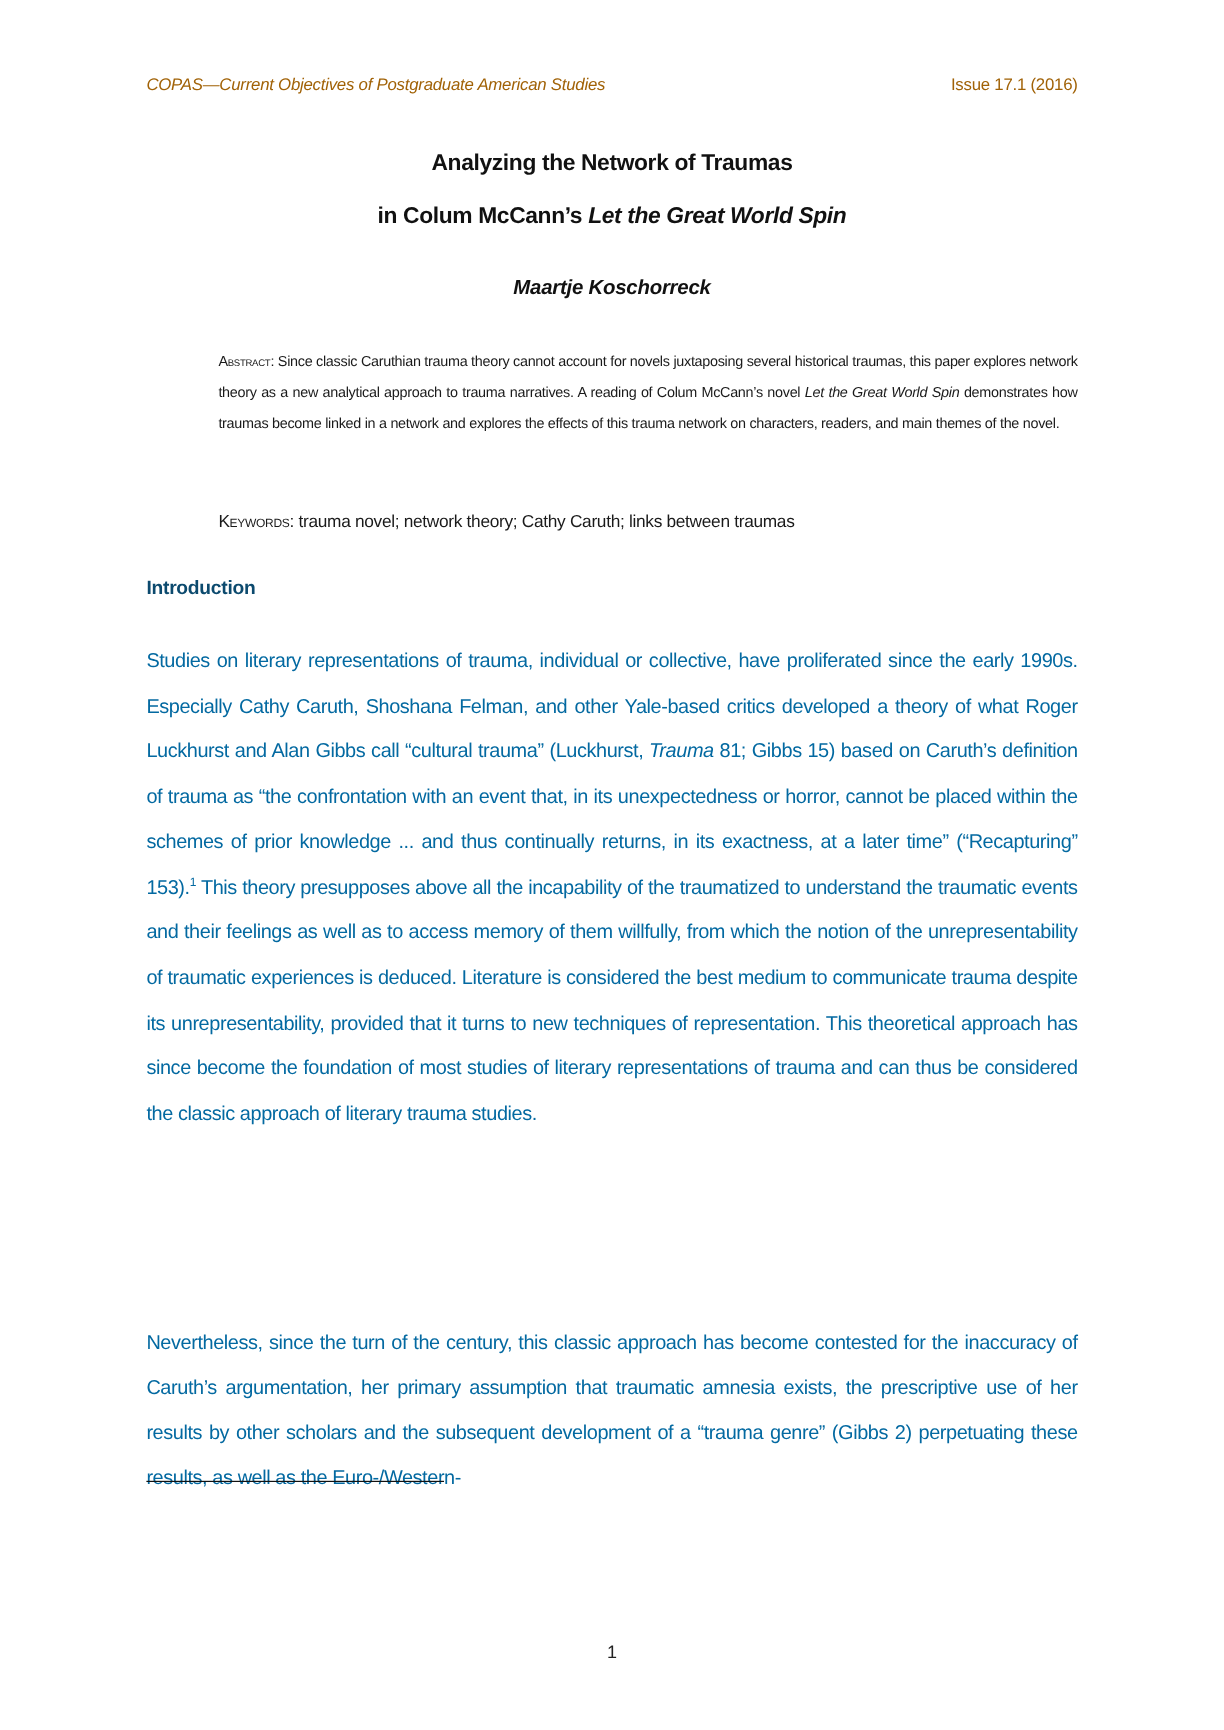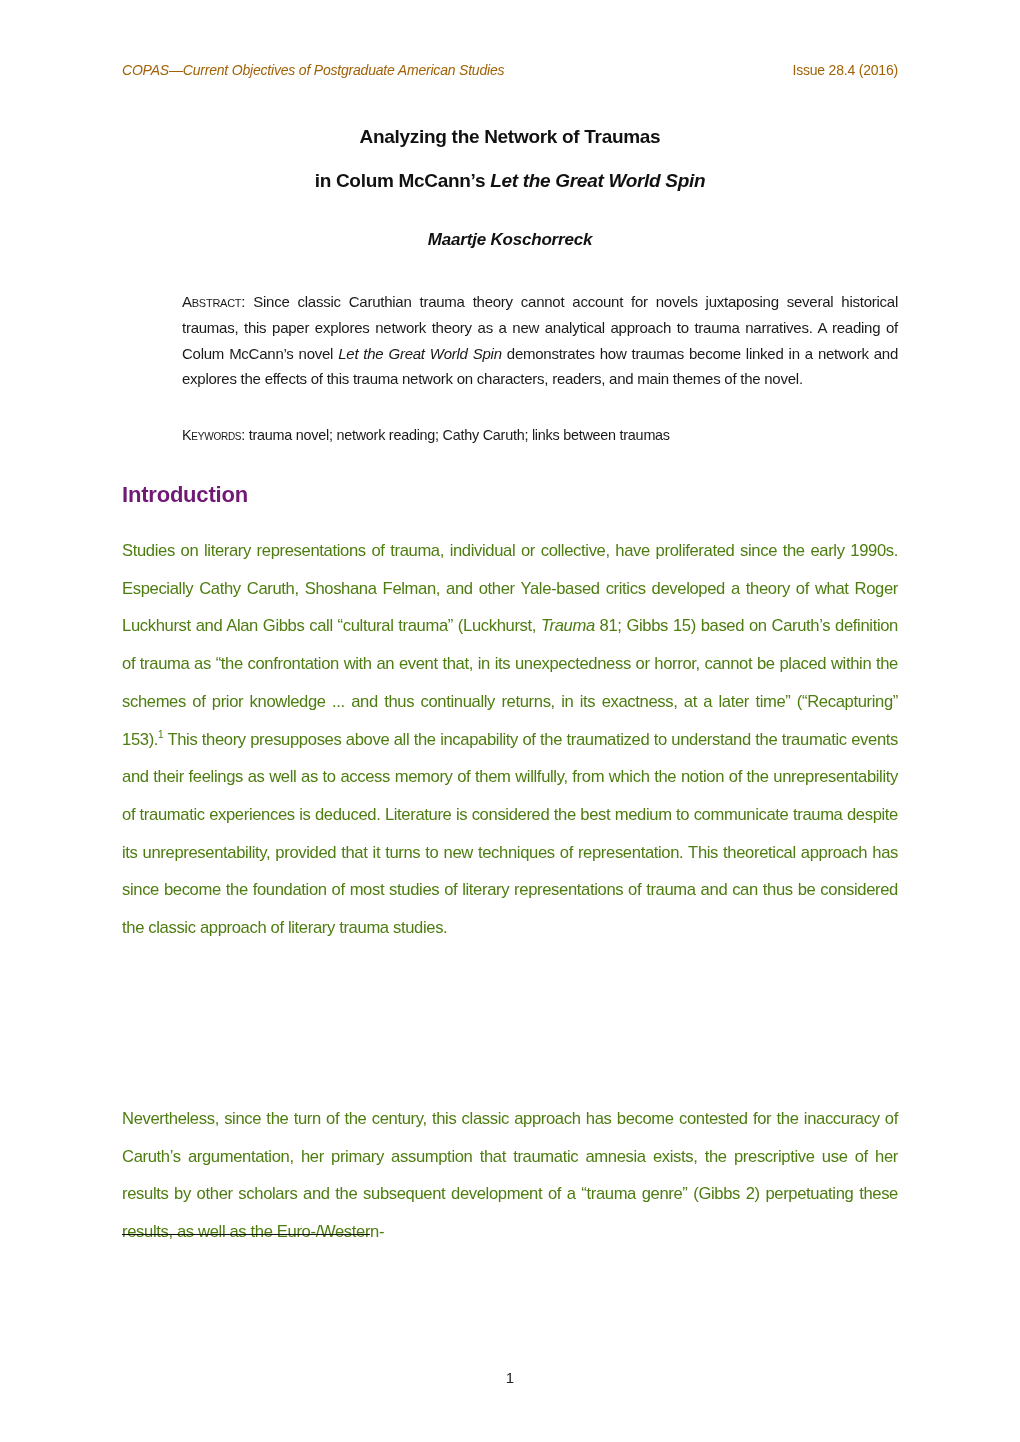--- a/index.html
+++ b/index.html
@@ -59,21 +59,21 @@
     letter-spacing: -0.2px;
     color: #111;
     font-style: italic;
   }
 
   .abstract {
     position: absolute;
     left: 182px;
     top: 289px;
     width: 716px;
-    font-size: 15px;
+    font-size: 12px;
     line-height: 25.8px;
     text-align: justify;
     letter-spacing: -0.25px;
     color: #1a1a1a;
   }
   .smallcaps {
     font-variant: small-caps;
   }
   .keywords {
     position: absolute;
@@ -82,34 +82,34 @@
     width: 716px;
     font-size: 14.4px;
     letter-spacing: -0.25px;
   }
 
   .section-heading {
     position: absolute;
     left: 122px;
     top: 482px;
     font-weight: bold;
-    font-size: 22px;
+    font-size: 16px;
     letter-spacing: -0.2px;
-    color: #701a75;
+    color: #0c4a6e;
   }
 
   .para {
     position: absolute;
     left: 122px;
     width: 776px;
     font-size: 16.6px;
     line-height: 37.7px;
     text-align: justify;
     letter-spacing: -0.35px;
-    color: #4d7c0f;
+    color: #0369a1;
   }
   .para.p1 { top: 532px; }
   .para.p2 { top: 1100px; }
   .para sup {
     font-size: 10px;
     line-height: 0;
     vertical-align: super;
   }
 
   .footnote-rule {
@@ -141,38 +141,38 @@
     color: #222;
   }
 </style>
 </head>
 <body>
 
 <div class="page">
 
   <div class="running-header">
     <span class="journal">COPAS—Current Objectives of Postgraduate American Studies</span>
-    <span class="issue">Issue 28.4 (2016)</span>
+    <span class="issue">Issue 17.1 (2016)</span>
   </div>
 
   <div class="title l1">
     <span>Analyzing the Network of Traumas</span>
   </div>
   <div class="title l2">
     <span>in Colum McCann’s </span><em>Let the Great World Spin</em>
   </div>
 
   <div class="author">Maartje Koschorreck</div>
 
   <div class="abstract">
     <span class="smallcaps">Abstract</span><span>: </span><span>Since classic Caruthian trauma theory cannot account for novels juxtaposing several historical traumas, this paper explores network theory as a new analytical approach to trauma narratives. A reading of Colum McCann’s novel </span><em>Let the Great World Spin</em><span> demonstrates how traumas become linked in a network and explores the effects of this trauma network on characters, readers, and main themes of the novel.</span>
   </div>
 
   <div class="keywords">
-    <span class="smallcaps">Keywords</span><span>: </span><span>trauma novel; network reading; Cathy Caruth; links between traumas</span>
+    <span class="smallcaps">Keywords</span><span>: </span><span>trauma novel; network theory; Cathy Caruth; links between traumas</span>
   </div>
 
   <div class="section-heading">Introduction</div>
 
   <div class="para p1">
     <span>Studies on literary representations of trauma, individual or collective, have proliferated since the early 1990s. Especially Cathy Caruth, Shoshana Felman, and other Yale-based critics developed a theory of what Roger Luckhurst and Alan Gibbs call “cultural trauma” (Luckhurst, </span><em>Trauma</em><span> 81; Gibbs 15) based on Caruth’s definition of trauma as “the confrontation with an event that, in its unexpectedness or horror, cannot be placed within the schemes of prior knowledge ... and thus continually returns, in its exactness, at a later time” (“Recapturing” 153).</span><sup>1</sup><span> This theory presupposes above all the incapability of the traumatized to understand the traumatic events and their feelings as well as to access memory of them willfully, from which the notion of the unrepresentability of traumatic experiences is deduced. Literature is considered the best medium to communicate trauma despite its unrepresentability, provided that it turns to new techniques of representation. This theoretical approach has since become the foundation of most studies of literary representations of trauma and can thus be considered the classic approach of literary trauma studies.</span>
   </div>
 
   <div class="para p2">Nevertheless, since the turn of the century, this classic approach has become contested for the inaccuracy of Caruth’s argumentation, her primary assumption that traumatic amnesia exists, the prescriptive use of her results by other scholars and the subsequent development of a “trauma genre” (Gibbs 2) perpetuating these results, as well as the Euro-/Western-</div>
 

